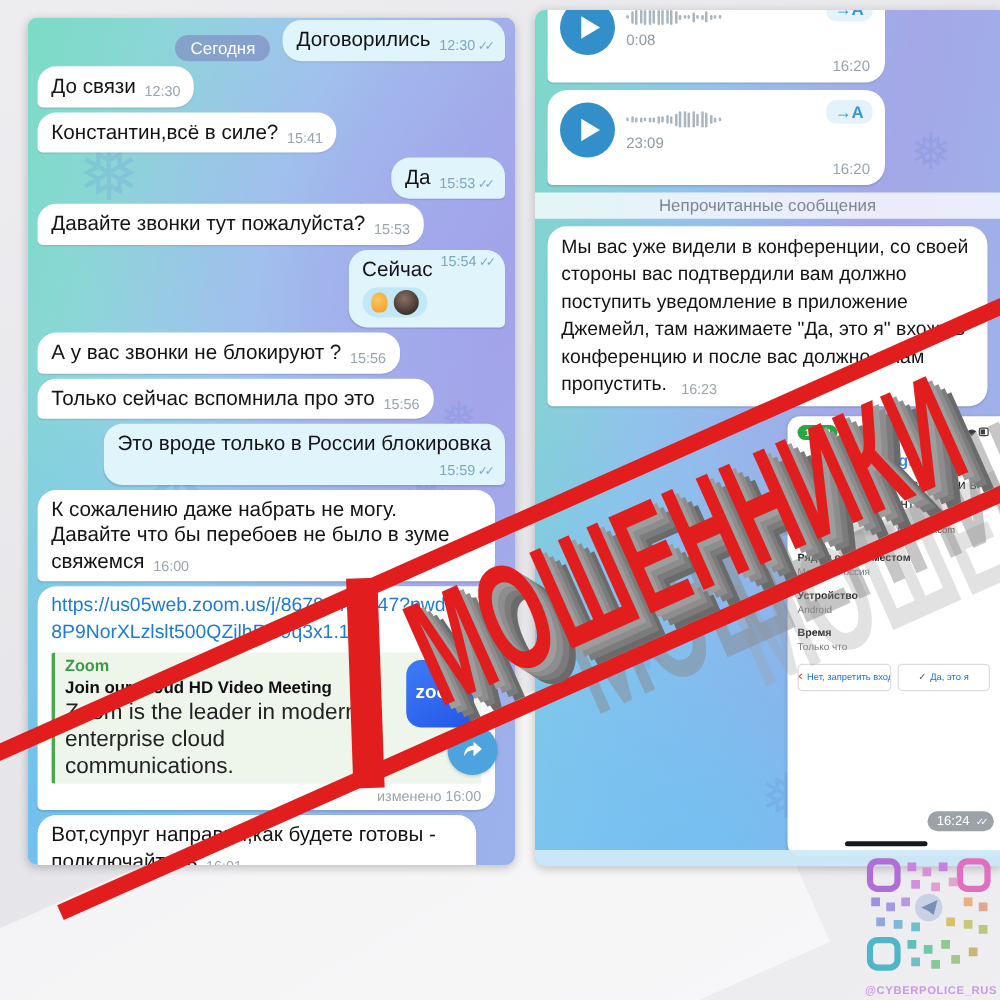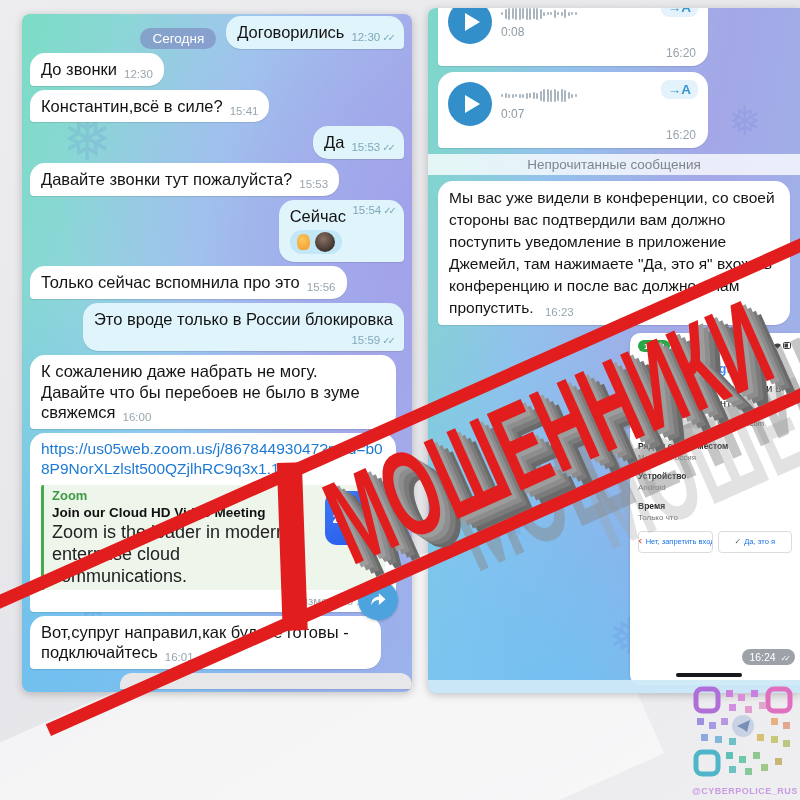--- a/index.html
+++ b/index.html
@@ -143,34 +143,35 @@
     <div class="sf" style="left:90px;top:330px;font-size:70px"></div>
     <div class="sf" style="left:300px;top:360px;font-size:45px"></div>
     <div class="sf" style="left:50px;top:560px;font-size:50px"></div>
     <div class="sf" style="left:330px;top:300px;font-size:36px"></div>
 
     <div class="msgs">
       <div class="row1">
         <div class="datepill">Сегодня</div>
         <div class="b out"><span>Договорились</span><span class="t"><span>12:30</span><span class="chk">✓✓</span></span></div>
       </div>
-      <div class="b in"><span>До звонки</span><span class="t">12:30</span></div>
+      <div class="b in"><span>До связи</span><span class="t">12:30</span></div>
       <div class="b in"><span>Константин,всё в силе?</span><span class="t">15:41</span></div>
       <div class="b out"><span>Да</span><span class="t"><span>15:53</span><span class="chk">✓✓</span></span></div>
       <div class="b in"><span>Давайте звонки тут пожалуйста?</span><span class="t">15:53</span></div>
       <div class="b out msg-now">
         <span>Сейчас</span>
         <div class="reaction-row">
           <div class="reaction-pill">
             <span class="okhand"></span>
             <span class="avatar"></span>
           </div>
         </div>
         <span class="t"><span>15:54</span><span class="chk">✓✓</span></span>
       </div>
+      <div class="b in"><span>А у вас звонки не блокируют ?</span><span class="t">15:56</span></div>
       <div class="b in"><span>Только сейчас вспомнила про это</span><span class="t">15:56</span></div>
       <div class="b out"><span>Это вроде только в России блокировка</span><span class="t tline"><span>15:59</span><span class="chk">✓✓</span></span></div>
       <div class="b in" style="max-width:92%"><span>К сожалению даже набрать не могу. Давайте что бы перебоев не было в зуме свяжемся</span><span class="t">16:00</span></div>
       <div class="b in" style="max-width:92%">
         <a class="linktext">https://us05web.zoom.us/j/86784493047?pwd=b08P9NorXLzlslt500QZjlhRC9q3x1.1</a>
         <div class="preview">
           <div>
             <div class="pv-site">Zoom</div>
             <div class="pv-title">Join our Cloud HD Video Meeting</div>
             <div class="pv-desc">Zoom is the leader in modern enterprise cloud communications.</div>
@@ -250,21 +251,21 @@
               <i style="height: 13px;"></i>
               <i style="height: 12px;"></i>
               <i style="height: 13px;"></i>
               <i style="height: 10px;"></i>
               <i style="height: 13px;"></i>
               <i style="height: 12px;"></i>
               <i style="height: 7px;"></i>
               <i style="height: 4px;"></i>
               <i style="height: 3px;"></i>
             </div>
-          <div class="vdur">0:07</div>
+          <div class="vdur">23:09</div>
         </div>
         <div class="vbadge">→A</div>
         <div class="vtime">16:20</div>
       </div>
 
       <div class="unread">Непрочитанные сообщения</div>
 
       <div class="b in longmsg">
         <span>Мы  вас уже видели в конференции, со своей стороны вас подтвердили  вам должно поступить уведомление в приложение Джемейл, там нажимаете "Да, это я" вхожу в конференцию и после вас должно к нам пропустить.</span>
         <span class="t">16:23</span>

